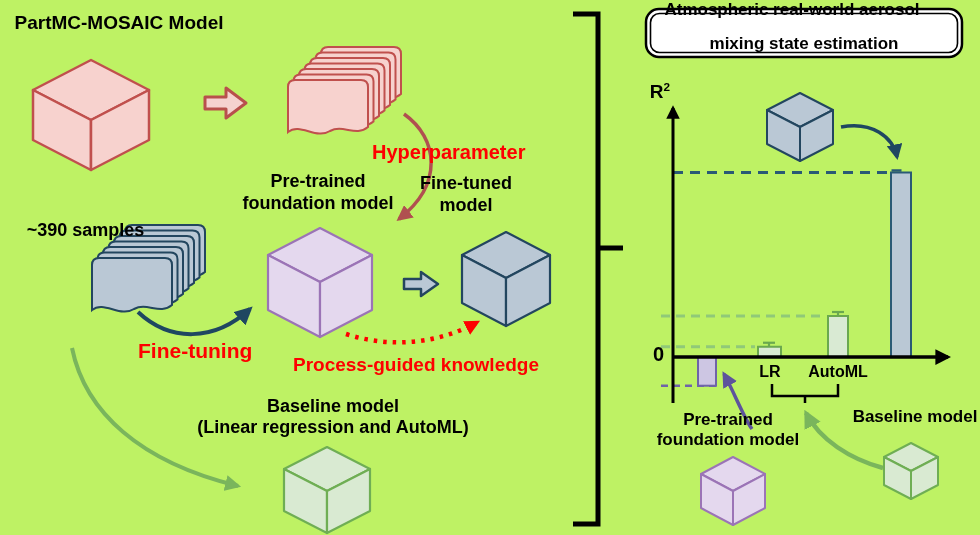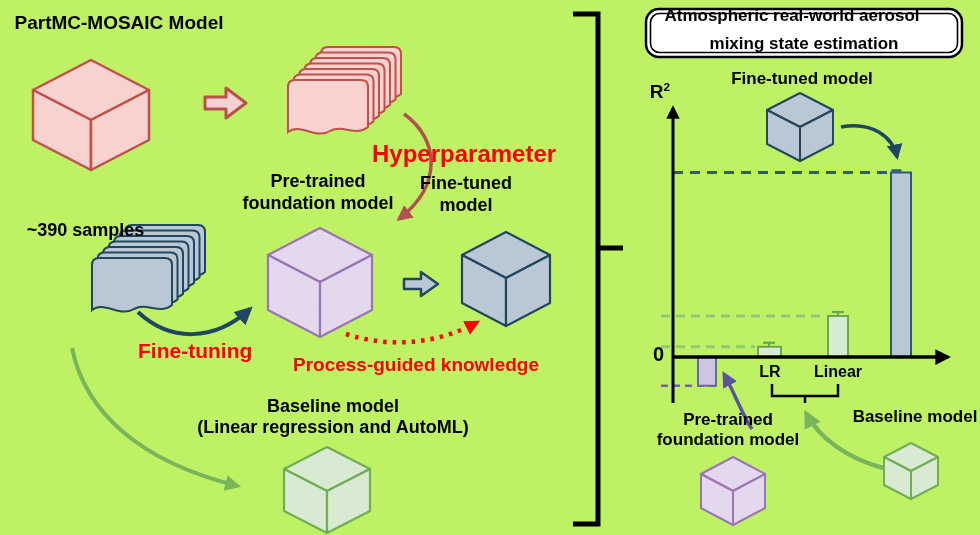--- a/index.html
+++ b/index.html
@@ -146,47 +146,46 @@
     <g class="cube" stroke-width="2">
       <polygon class="green-shape" points="911,443 938,457 911,471 884,457"></polygon>
       <polygon class="green-shape" points="884,457 911,471 911,499 884,485"></polygon>
       <polygon class="green-shape" points="911,471 938,457 938,485 911,499"></polygon>
     </g>
   </svg>
 
   <div class="lbl" style="left:2px;top:12px;width:234px;font-size:19px;">PartMC-MOSAIC Model</div>
 
 
-  <div class="lbl red" style="left:372px;top:141px;width:150px;font-size:24px;">Hyperparameter</div>
+  <div class="lbl red" style="left:372px;top:141px;width:150px;font-size:20px;">Hyperparameter</div>
 
   <div class="lbl" style="left:8px;top:220px;width:155px;font-size:18px;">~390 samples</div>
 
   <div class="lbl" style="left:253px;top:171px;width:130px;font-size:18px;">Pre-trained</div>
   <div class="lbl" style="left:238px;top:193px;width:160px;font-size:18px;">foundation model</div>
 
   <div class="lbl" style="left:412px;top:173px;width:108px;font-size:18px;">Fine-tuned</div>
   <div class="lbl" style="left:412px;top:195px;width:108px;font-size:18px;">model</div>
 
   <div class="lbl red" style="left:138px;top:339px;width:104px;font-size:21px;">Fine-tuning</div>
 
   <div class="lbl red" style="left:293px;top:354px;width:240px;font-size:19px;">Process-guided knowledge</div>
 
   <div class="lbl" style="left:238px;top:396px;width:190px;font-size:18px;">Baseline model</div>
   <div class="lbl" style="left:185px;top:417px;width:296px;font-size:18px;">(Linear regression and AutoML)</div>
 
-  <div class="lbl" style="left:648px;top:6px;width:288px;font-size:17px;">Atmospheric real-world aerosol</div>
+  <div class="lbl" style="left:648px;top:0;width:288px;font-size:17px;">Atmospheric real-world aerosol</div>
   <div class="lbl" style="left:648px;top:34px;width:312px;font-size:17px;">mixing state estimation</div>
 
   <div class="lbl" style="left:642px;top:80px;width:36px;font-size:19px;"><span>R</span><sup>2</sup></div>
 
-  <div class="lbl" style="left:728px;top:69px;width:148px;font-size:17px;">Fine-tuned model</div>
 
   <div class="lbl" style="left:636px;top:343px;width:28px;font-size:20px;text-align:right;">0</div>
 
   <div class="lbl" style="left:748px;top:363px;width:44px;font-size:16px;">LR</div>
-  <div class="lbl" style="left:804px;top:363px;width:68px;font-size:16px;">Linear</div>
+  <div class="lbl" style="left:804px;top:363px;width:68px;font-size:16px;">AutoML</div>
 
   <div class="lbl" style="left:663px;top:410px;width:130px;font-size:17px;">Pre-trained</div>
   <div class="lbl" style="left:652px;top:430px;width:152px;font-size:17px;">foundation model</div>
 
   <div class="lbl" style="left:850px;top:407px;width:130px;font-size:17px;">Baseline model</div>
 
 </div>
 
 </body></html>

